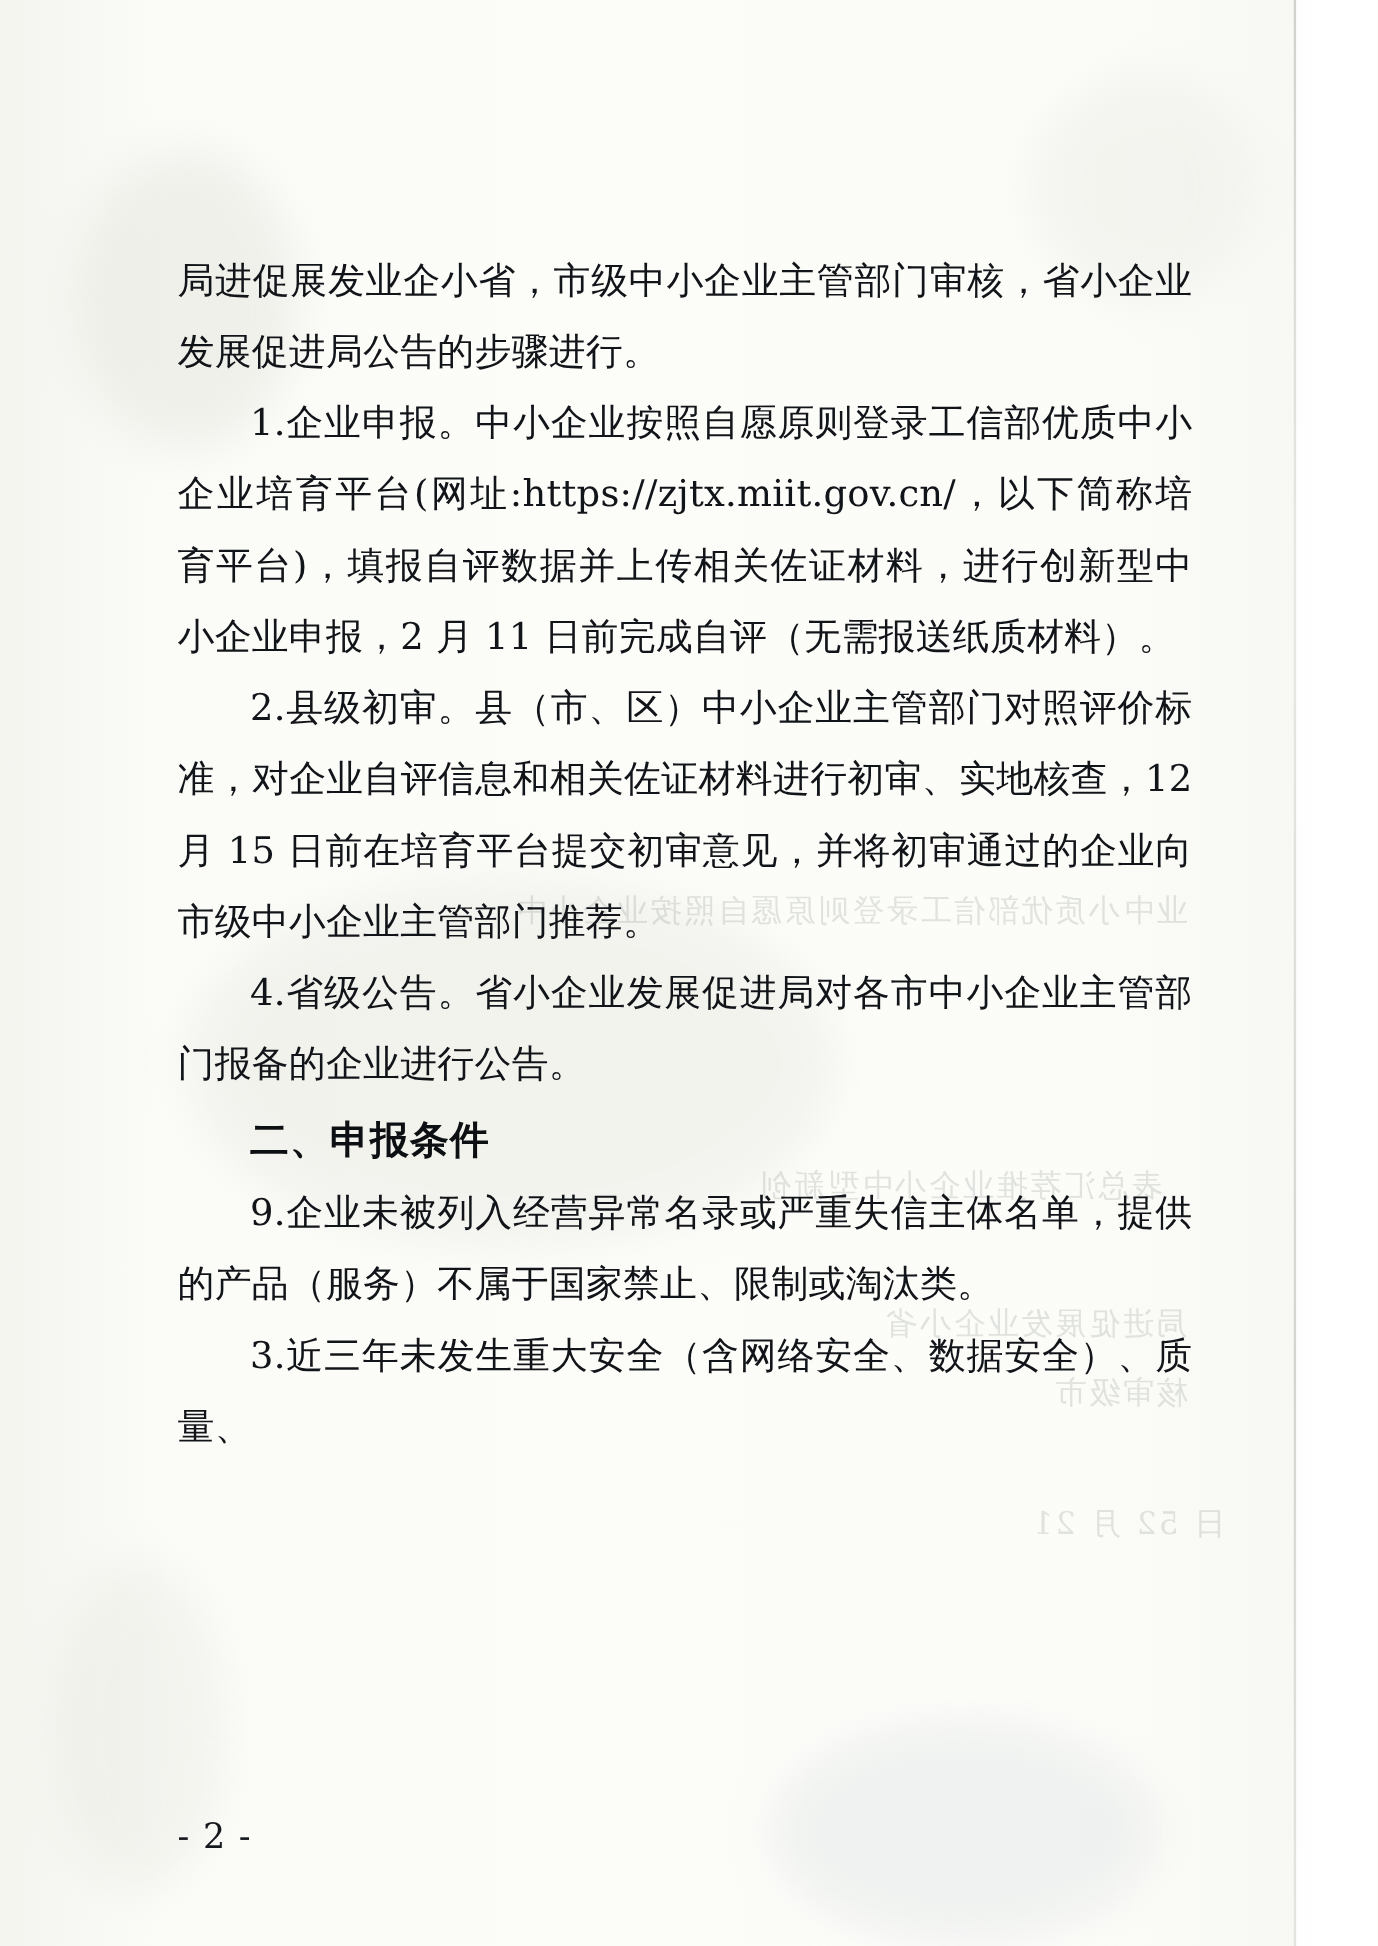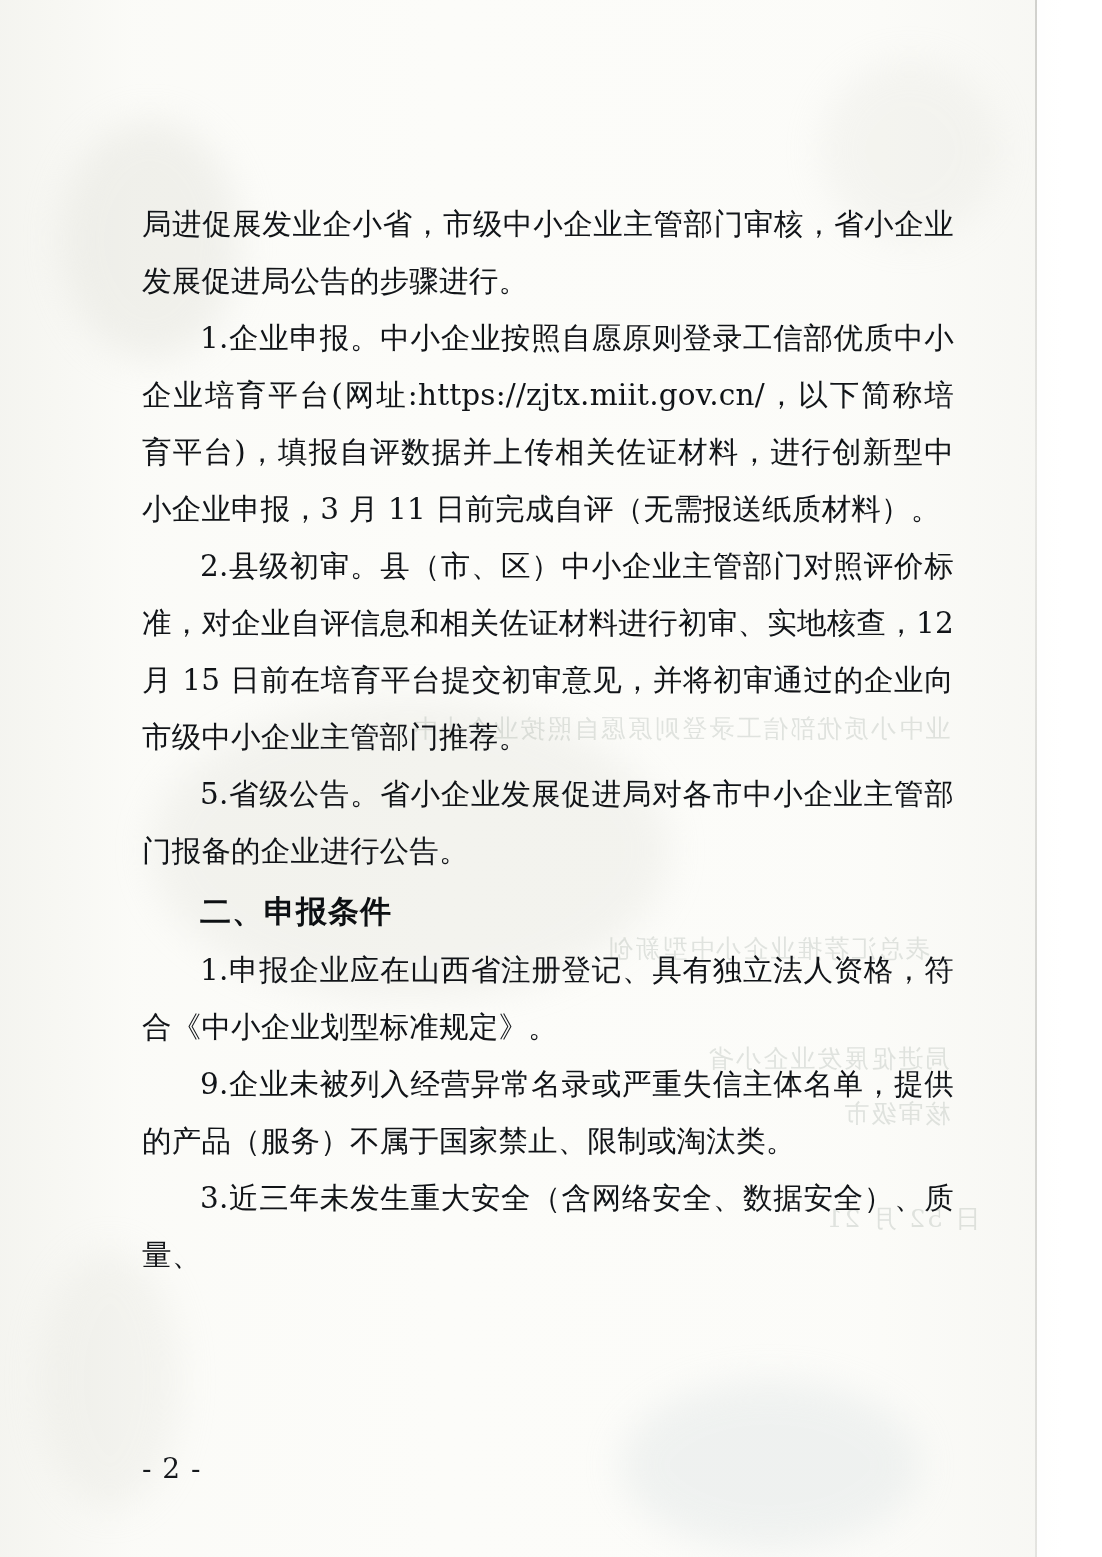--- a/index.html
+++ b/index.html
@@ -131,30 +131,29 @@
   <div class="ghost g1">业中小质优部信工录登则原愿自照按业企小中</div>
   <div class="ghost g2">表总汇荐推业企小中型新创</div>
   <div class="ghost g3">局进促展发业企小省</div>
   <div class="ghost g4">核审级市</div>
   <div class="ghost g5">日 52 月 21</div>
 
   <div class="content">
 
     <p class="para kai">局进促展发业企小省，市级中小企业主管部门审核，省小企业发展促进局公告的步骤进行。</p>
 
-    <p class="para kai indent">1.企业申报。中小企业按照自愿原则登录工信部优质中小企业培育平台(网址:https://zjtx.miit.gov.cn/，以下简称培育平台)，填报自评数据并上传相关佐证材料，进行创新型中小企业申报，3 月 11 日前完成自评（无需报送纸质材料）。</p>
+    <p class="para kai indent">1.企业申报。中小企业按照自愿原则登录工信部优质中小企业培育平台(网址:https://zjtx.miit.gov.cn/，以下简称培育平台)，填报自评数据并上传相关佐证材料，进行创新型中小企业申报，2 月 11 日前完成自评（无需报送纸质材料）。</p>
 
     <p class="para kai indent">2.县级初审。县（市、区）中小企业主管部门对照评价标准，对企业自评信息和相关佐证材料进行初审、实地核查，12 月 15 日前在培育平台提交初审意见，并将初审通过的企业向市级中小企业主管部门推荐。</p>
 
 
-    <p class="para kai indent">5.省级公告。省小企业发展促进局对各市中小企业主管部门报备的企业进行公告。</p>
+    <p class="para kai indent">4.省级公告。省小企业发展促进局对各市中小企业主管部门报备的企业进行公告。</p>
 
     <p class="heading">二、申报条件</p>
 
-    <p class="para kai indent">1.申报企业应在山西省注册登记、具有独立法人资格，符合《中小企业划型标准规定》。</p>
 
     <p class="para kai indent">9.企业未被列入经营异常名录或严重失信主体名单，提供的产品（服务）不属于国家禁止、限制或淘汰类。</p>
 
     <p class="para kai indent">3.近三年未发生重大安全（含网络安全、数据安全）、质量、</p>
 
   </div>
 
   <div class="pagenum">- 2 -</div>
 
   <div class="scan-seam"></div>

